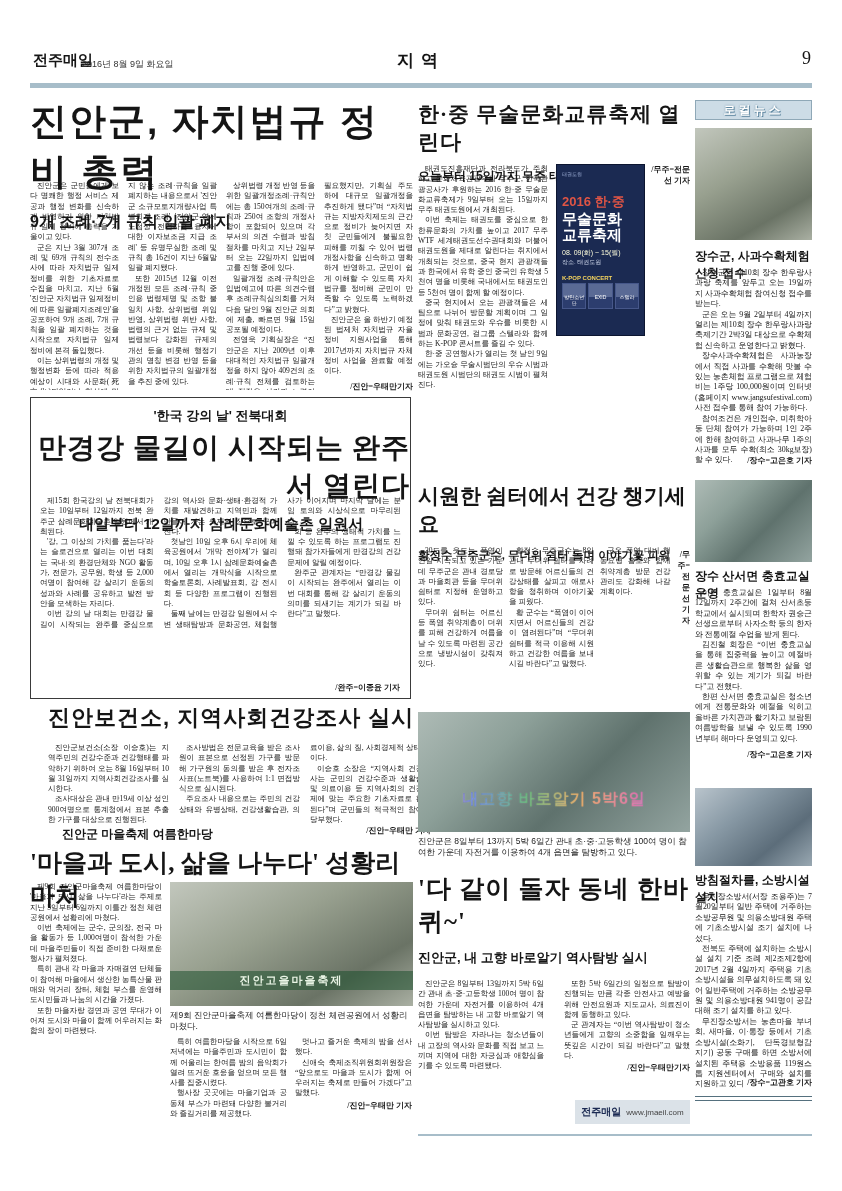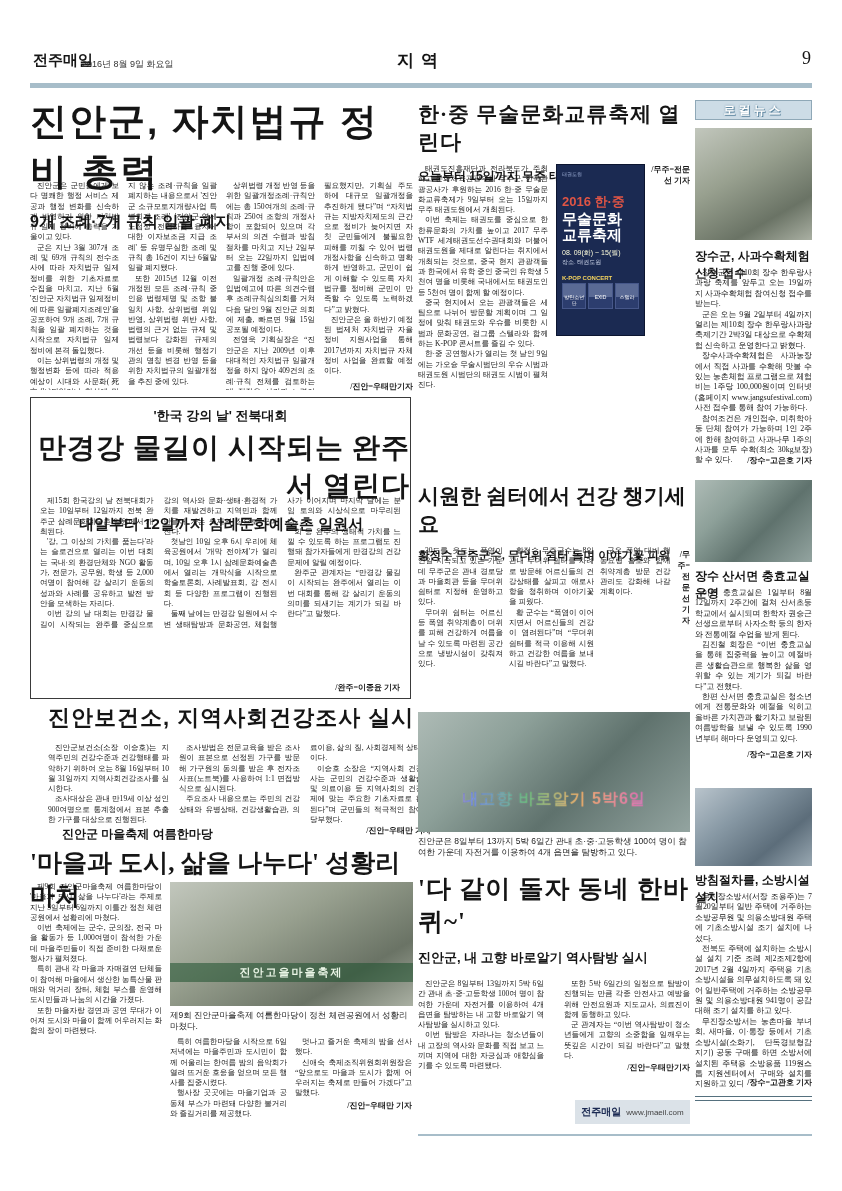--- a/index.html
+++ b/index.html
@@ -101,21 +101,21 @@
   #village .kicker { font-size:12px; margin-left:32px; }
   #village h2 { font-size:25px; margin-top:3px; letter-spacing:0px; }
   #village .content { position:absolute; top:56px; left:0; right:0; bottom:0; display:flex; gap:8px; }
   #village .vleft { width:132px; }
   #village .vright { width:243px; }
   #village .photo { height:124px; }
   #village .caption { margin:4px 0 5px 0; }
   #village .vcols { display:flex; gap:8px; }
   #village .vc { width:117px; height:128px; }
   #village .byline { text-align:right; margin-top:2px; }
-  .photo-banner { position:absolute; left:0; right:0; bottom:24px; text-align:center;
+  .photo-banner { position:absolute; left:0; right:0; bottom:16px; text-align:center;
                   font-family:"Liberation Sans",sans-serif; font-weight:bold; }
   #village .photo-banner { color:#eaf5e6; background:rgba(30,80,45,0.55); font-size:11px; letter-spacing:2px; padding:2px 0; }
 
   
   #bike { position:absolute; left:418px; top:712px; width:272px; height:428px; }
   #bike .photo { height:120px; }
   #bike .photo-banner { font-size:16px; letter-spacing:1px; bottom:22px;
         background-image:linear-gradient(90deg,#d23b2f,#2f52c0,#1f8a3c,#d07a1f,#c22f7a,#2f52c0);
         -webkit-background-clip:text; background-clip:text; color:transparent;
         text-shadow:0 0 1px rgba(255,255,255,0.4); }

